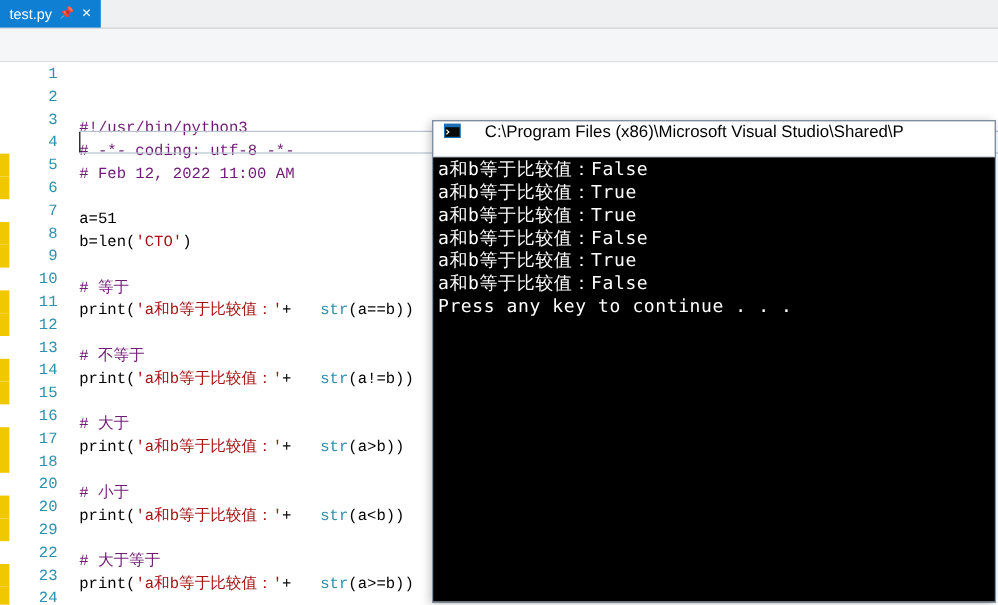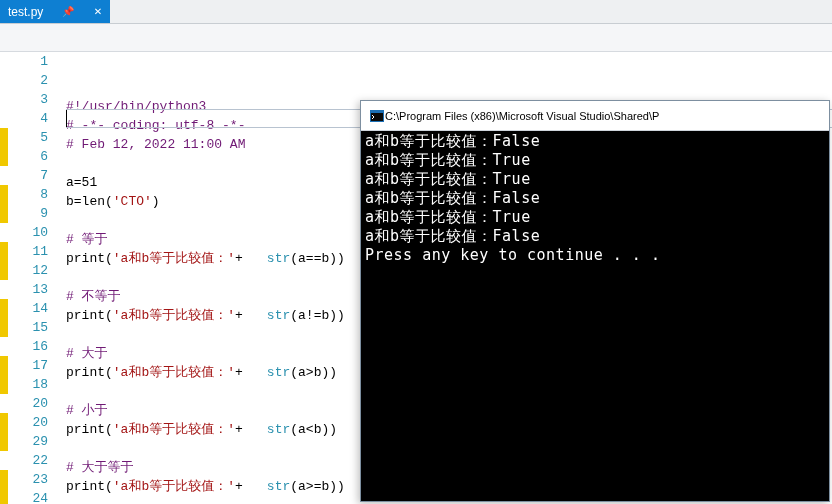--- a/index.html
+++ b/index.html
@@ -17,21 +17,21 @@
     display: flex;
     align-items: stretch;
     border-bottom: 1px solid #c8cdd2;
   }
   .tab {
     display: flex;
     align-items: center;
     background: #0e7fd2;
     color: #fff;
     padding: 0 8px;
-    gap: 19px;
+    gap: 6px;
     font-family: "Segoe UI", sans-serif;
     font-size: 12px;
   }
   .tab .pin, .tab .close {
     font-size: 10px;
     line-height: 1;
   }
   .toolbar-strip {
     height: 28px;
     background: #f5f6f8;
@@ -93,25 +93,25 @@
     border: 1px solid #7d8fa0;
     box-shadow: -2px 2px 8px rgba(0,0,0,0.25);
     display: flex;
     flex-direction: column;
   }
   .console-title {
     height: 30px;
     background: #fff;
     border-bottom: 1px solid #cfd5dc;
     display: flex;
-    align-items: center;
+    align-items: flex-start;
     padding: 0 8px;
-    gap: 0;
+    gap: 19px;
     font-family: "Segoe UI", sans-serif;
-    font-size: 11px;
+    font-size: 14px;
     color: #000;
     white-space: nowrap;
     overflow: hidden;
   }
   .console-icon {
     width: 16px; height: 16px;
     display: inline-flex;
   }
   .console-body {
     flex: 1;

